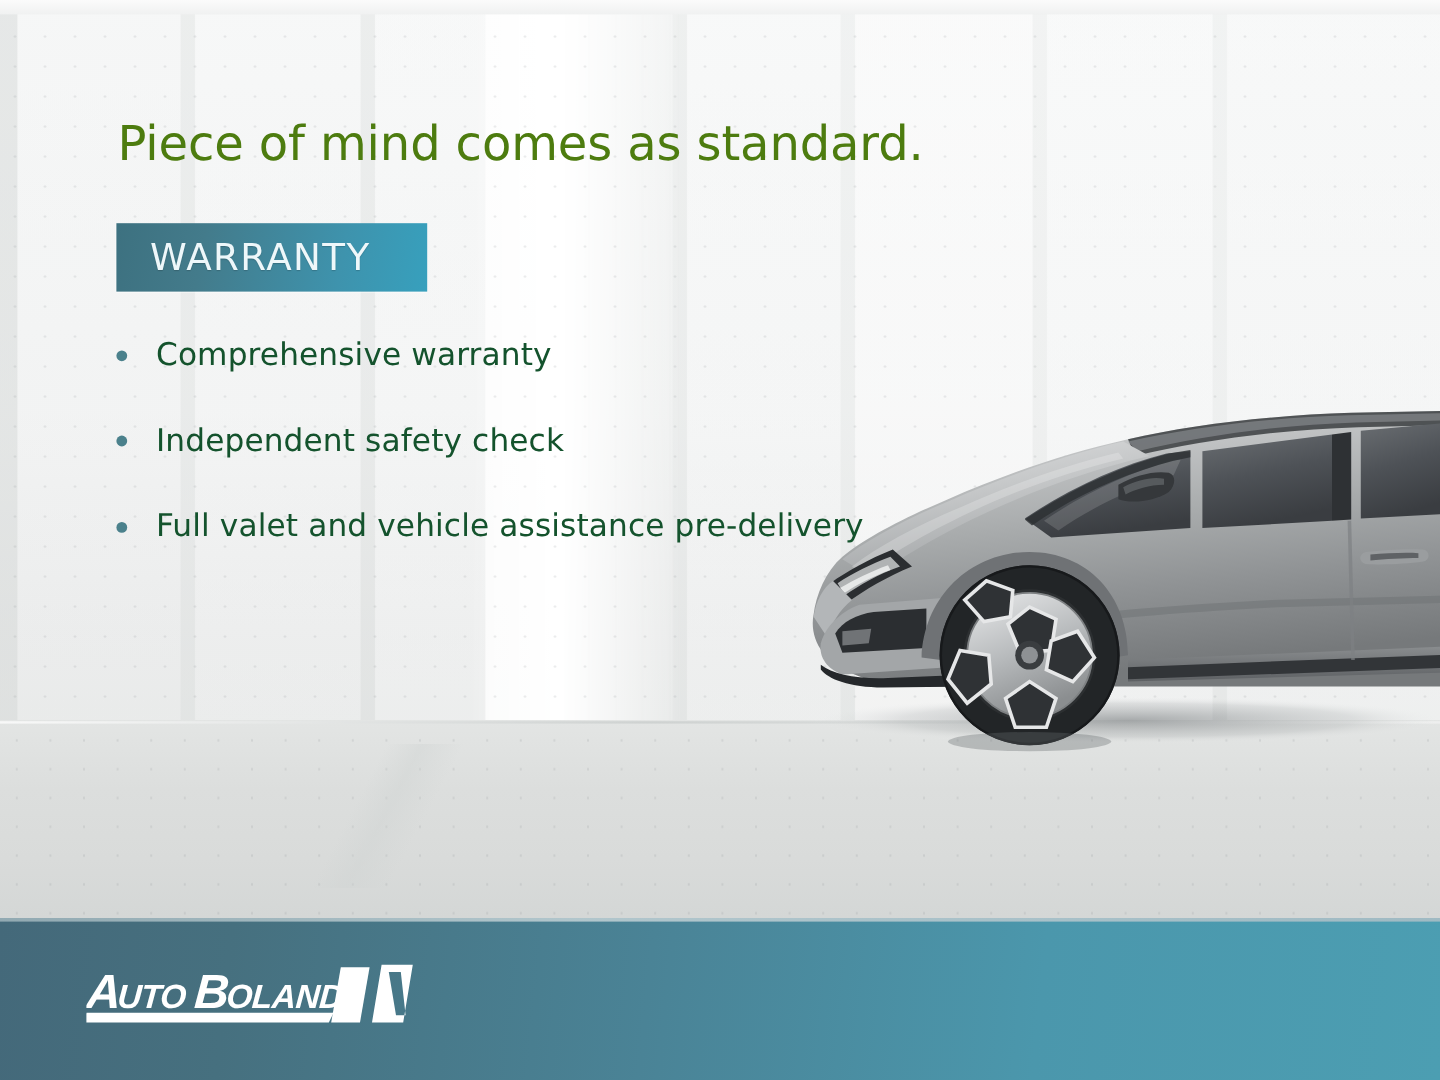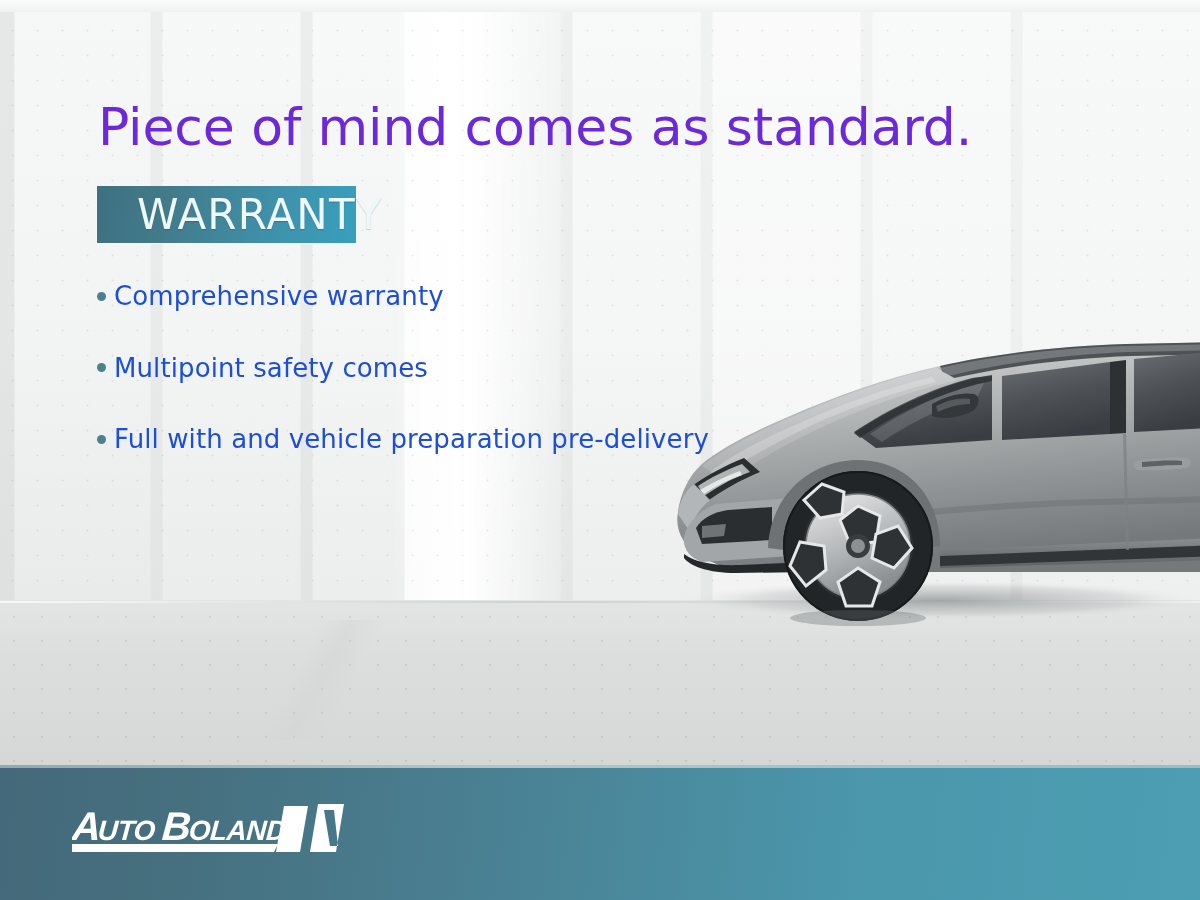--- a/index.html
+++ b/index.html
@@ -77,48 +77,48 @@
     background:linear-gradient(118deg,rgba(255,255,255,0) 45%,rgba(208,212,211,.45) 50%,rgba(255,255,255,0) 56%);
   }
 
   
   #car-figure { position:absolute; left:640px; top:300px; width:580px; height:330px; }
   #car-figure svg { display:block; width:100%; height:100%; }
 
   
   #headline {
     position:absolute; left:98px; top:97px;
-    font-size:52px; font-weight:400; color:#6d28d9;
+    font-size:40px; font-weight:400; color:#4d7c0f;
     letter-spacing:-0.1px; white-space:nowrap;
   }
 
   #warranty-badge {
     position:absolute; left:97px; top:186px;
     width:259px; height:57px;
     background:linear-gradient(100deg,#3d7180 0%,#437b8b 28%,#3e93ad 72%,#37a0bd 100%);
     box-shadow:0 1px 0 rgba(255,255,255,.55), -1px 0 0 rgba(255,255,255,.35);
     display:flex; align-items:center;
   }
   #warranty-badge .badge-label {
-    color:#eef7fa; font-size:42px; font-weight:400;
-    letter-spacing:1.2px; padding-left:40px;
+    color:#eef7fa; font-size:31px; font-weight:400;
+    letter-spacing:1.2px; padding-left:28px;
     text-shadow:0 1px 1px rgba(0,0,0,.18);
   }
 
   #bullet-list { position:absolute; left:97px; top:278px; width:700px; }
   .bullet-row {
     display:flex; align-items:center;
     height:36px; margin-bottom:35.5px;
   }
   .bullet-dot {
     width:9px; height:9px; border-radius:50%;
     background:#4b818c; flex:0 0 auto; margin-right:0;
   }
   .bullet-text {
-    margin-left:8px; font-size:26px; color:#1d4ed8;
+    margin-left:24px; font-size:26px; color:#14532d;
     font-weight:400; letter-spacing:.1px; white-space:nowrap;
   }
 
   
   #footer {
     position:absolute; left:0; right:0; top:765px; height:135px;
     background:linear-gradient(96deg,#44697a 0%,#46707f 16%,#4a8396 45%,#4b97ac 72%,#4c9eb2 100%);
   }
   #footer-top-edge {
     position:absolute; left:0; right:0; top:0; height:3px;
@@ -282,25 +282,25 @@
     <span class="badge-label">WARRANTY</span>
   </div>
 
   <div id="bullet-list">
     <div class="bullet-row">
       <span class="bullet-dot"></span>
       <span class="bullet-text">Comprehensive warranty</span>
     </div>
     <div class="bullet-row">
       <span class="bullet-dot"></span>
-      <span class="bullet-text">Multipoint safety comes</span>
+      <span class="bullet-text">Independent safety check</span>
     </div>
     <div class="bullet-row">
       <span class="bullet-dot"></span>
-      <span class="bullet-text">Full with and vehicle preparation pre-delivery</span>
+      <span class="bullet-text">Full valet and vehicle assistance pre-delivery</span>
     </div>
   </div>
 
   <div id="footer">
     <div id="footer-top-edge"></div>
   </div>
 
   <div id="logo">
     <svg viewBox="0 0 340 62" xmlns="http://www.w3.org/2000/svg">
       <g fill="#ffffff">

